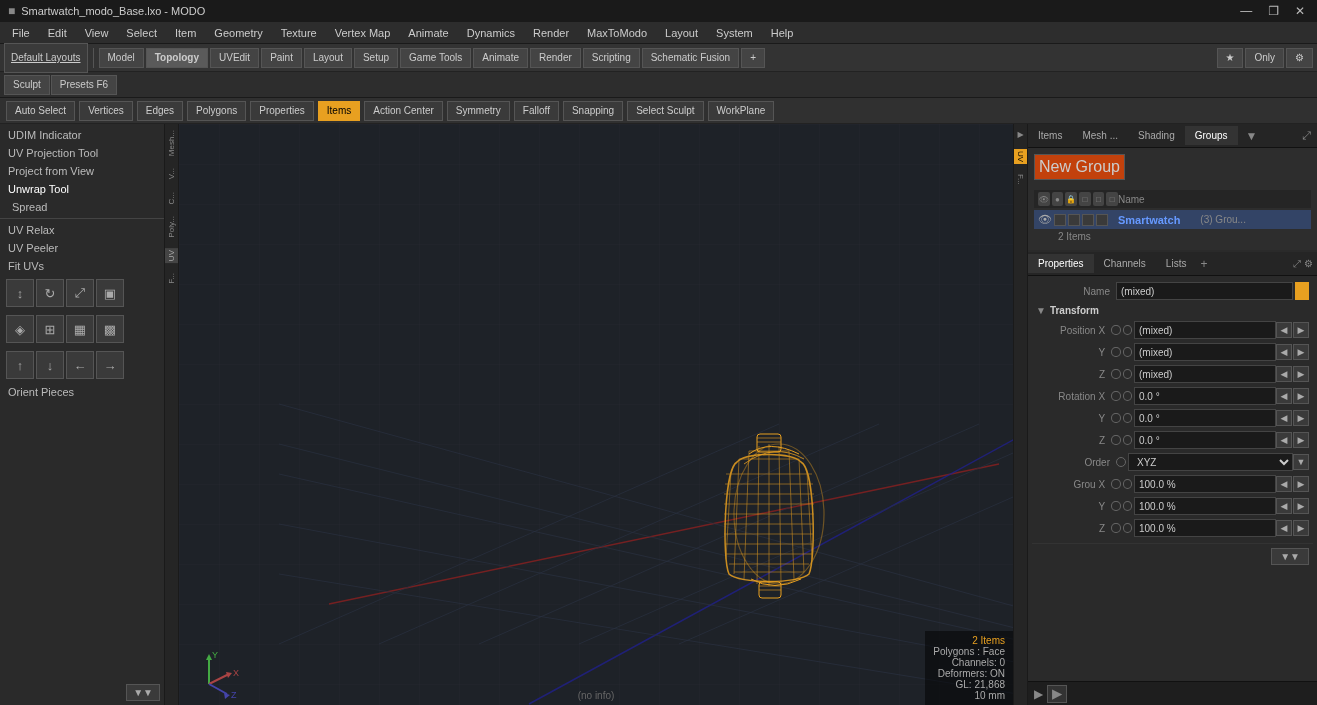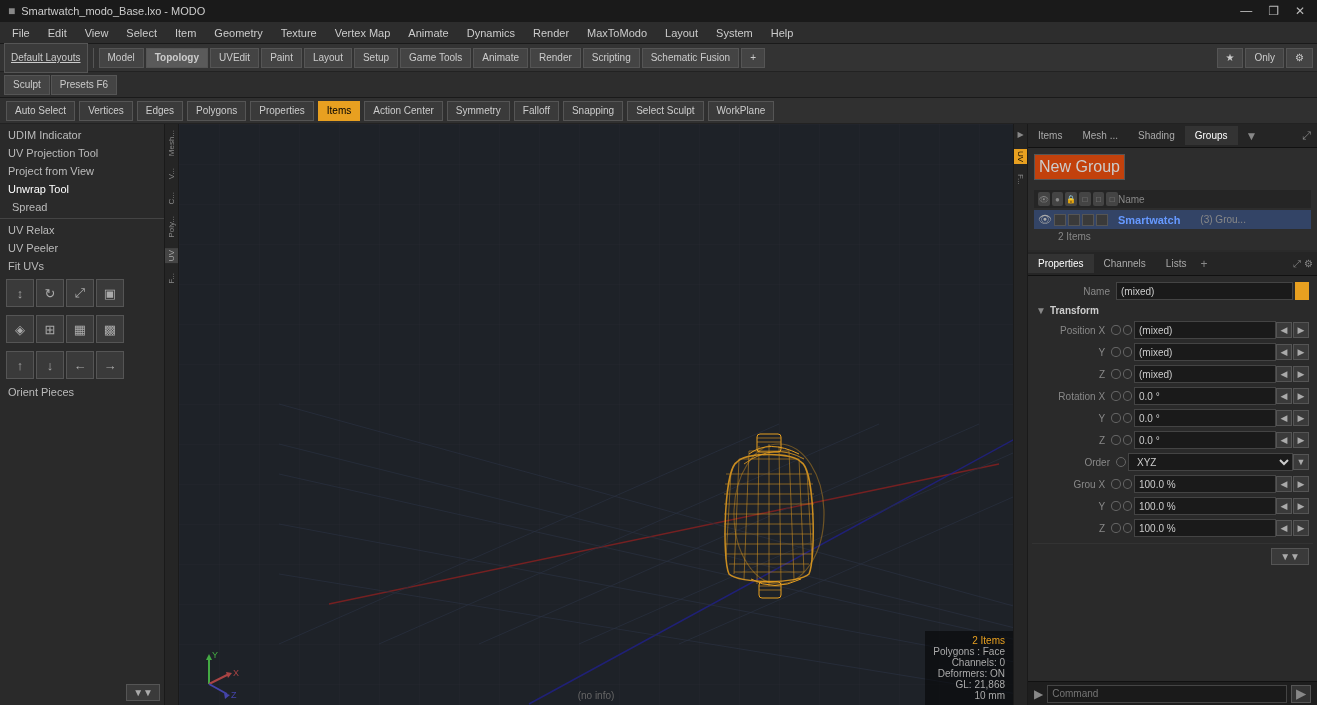--- a/index.html
+++ b/index.html
@@ -526,17 +526,16 @@
         </span>
       </div>
 
       <div style="display:flex; justify-content:flex-end; padding:4px; border-top:1px solid #333; margin-top:4px;">
         <button style="background:#3a3a3a; border:1px solid #555; color:#aaa; font-size:10px; padding:2px 8px; cursor:pointer;">▼▼</button>
       </div>
     </div>
 
     <div id="cmd-bar">
       <span class="cmd-arrow">▶</span>
-      <input id="cmd-input" type="text" placeholder="Command" style="">
       <button class="cmd-run-btn">▶</button>
     </div>
   </div>
 </div>
 
 </body></html>

